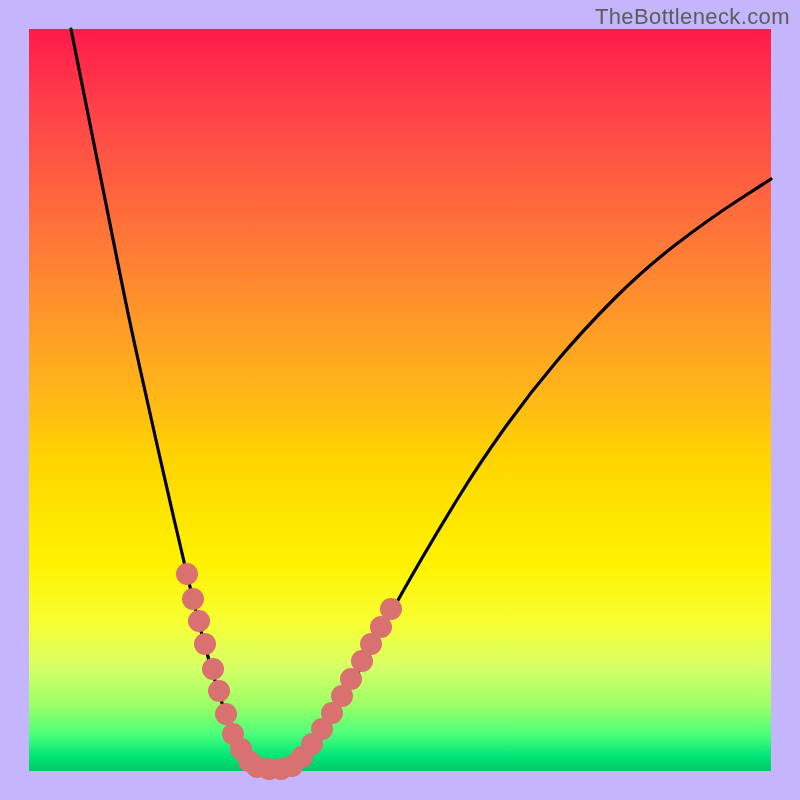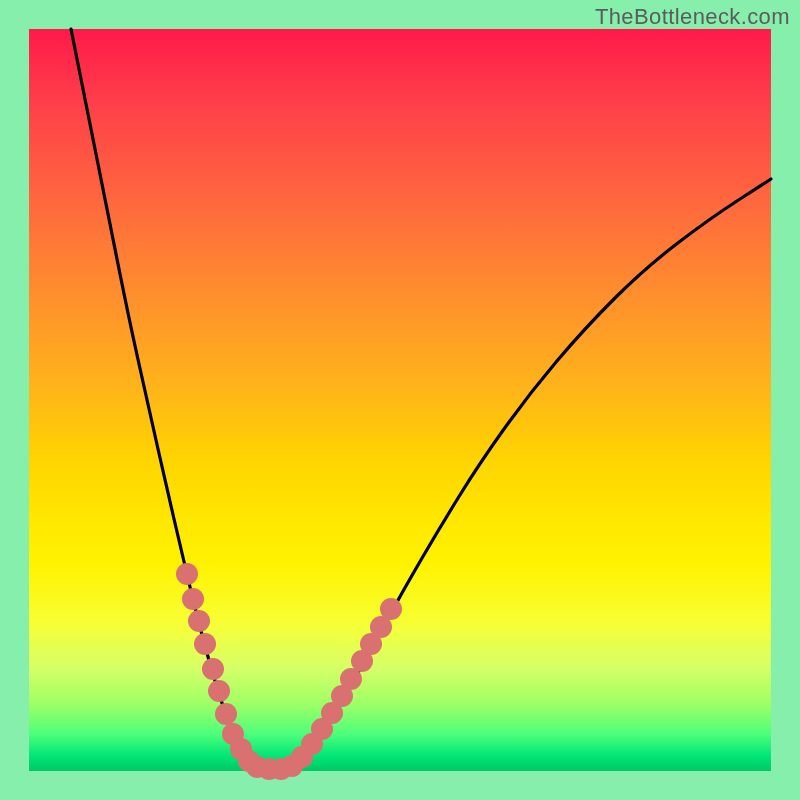--- a/index.html
+++ b/index.html
@@ -8,21 +8,21 @@
     width: 800px;
     height: 800px;
     overflow: hidden;
     background: #000;
     font-family: Arial, Helvetica, sans-serif;
   }
   .frame {
     position: relative;
     width: 800px;
     height: 800px;
-    background: #86efac;
+    background: #c4b5fd;
   }
   .plot {
     position: absolute;
     left: 29px;
     top: 29px;
     width: 742px;
     height: 742px;
     background: linear-gradient(to bottom,
       #ff1a4a 0%,
       #ff3f4a 10%,

